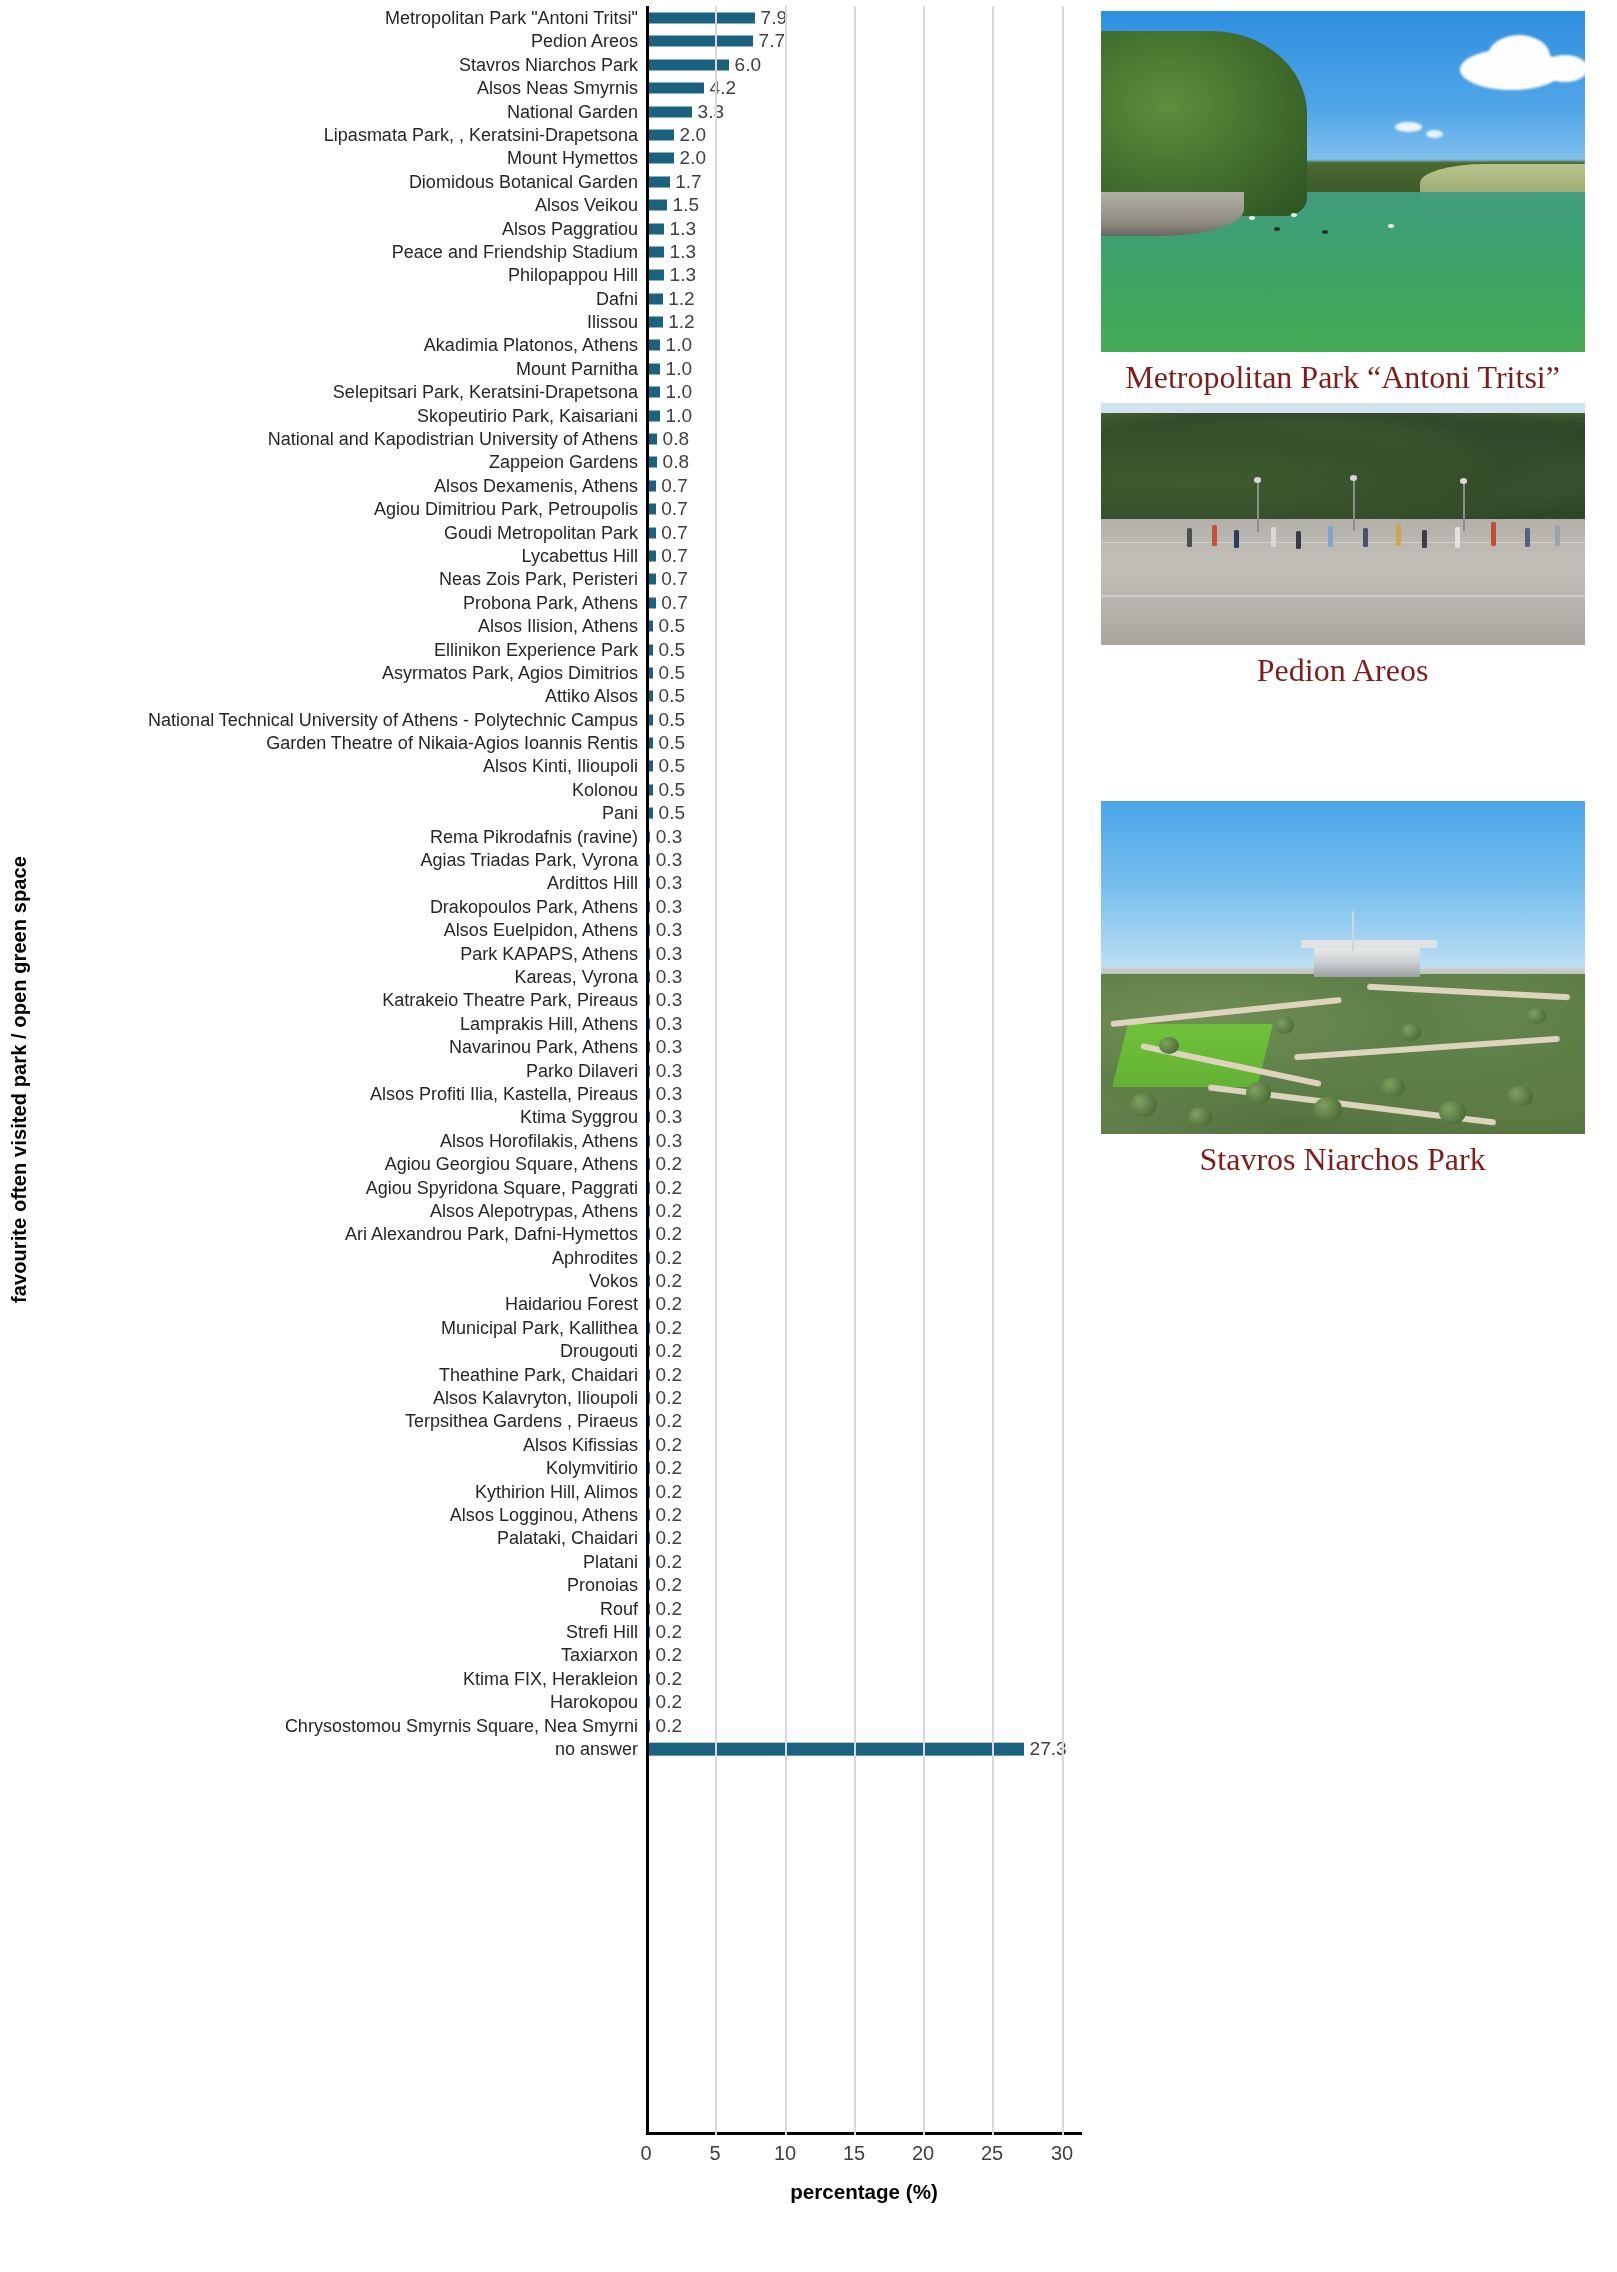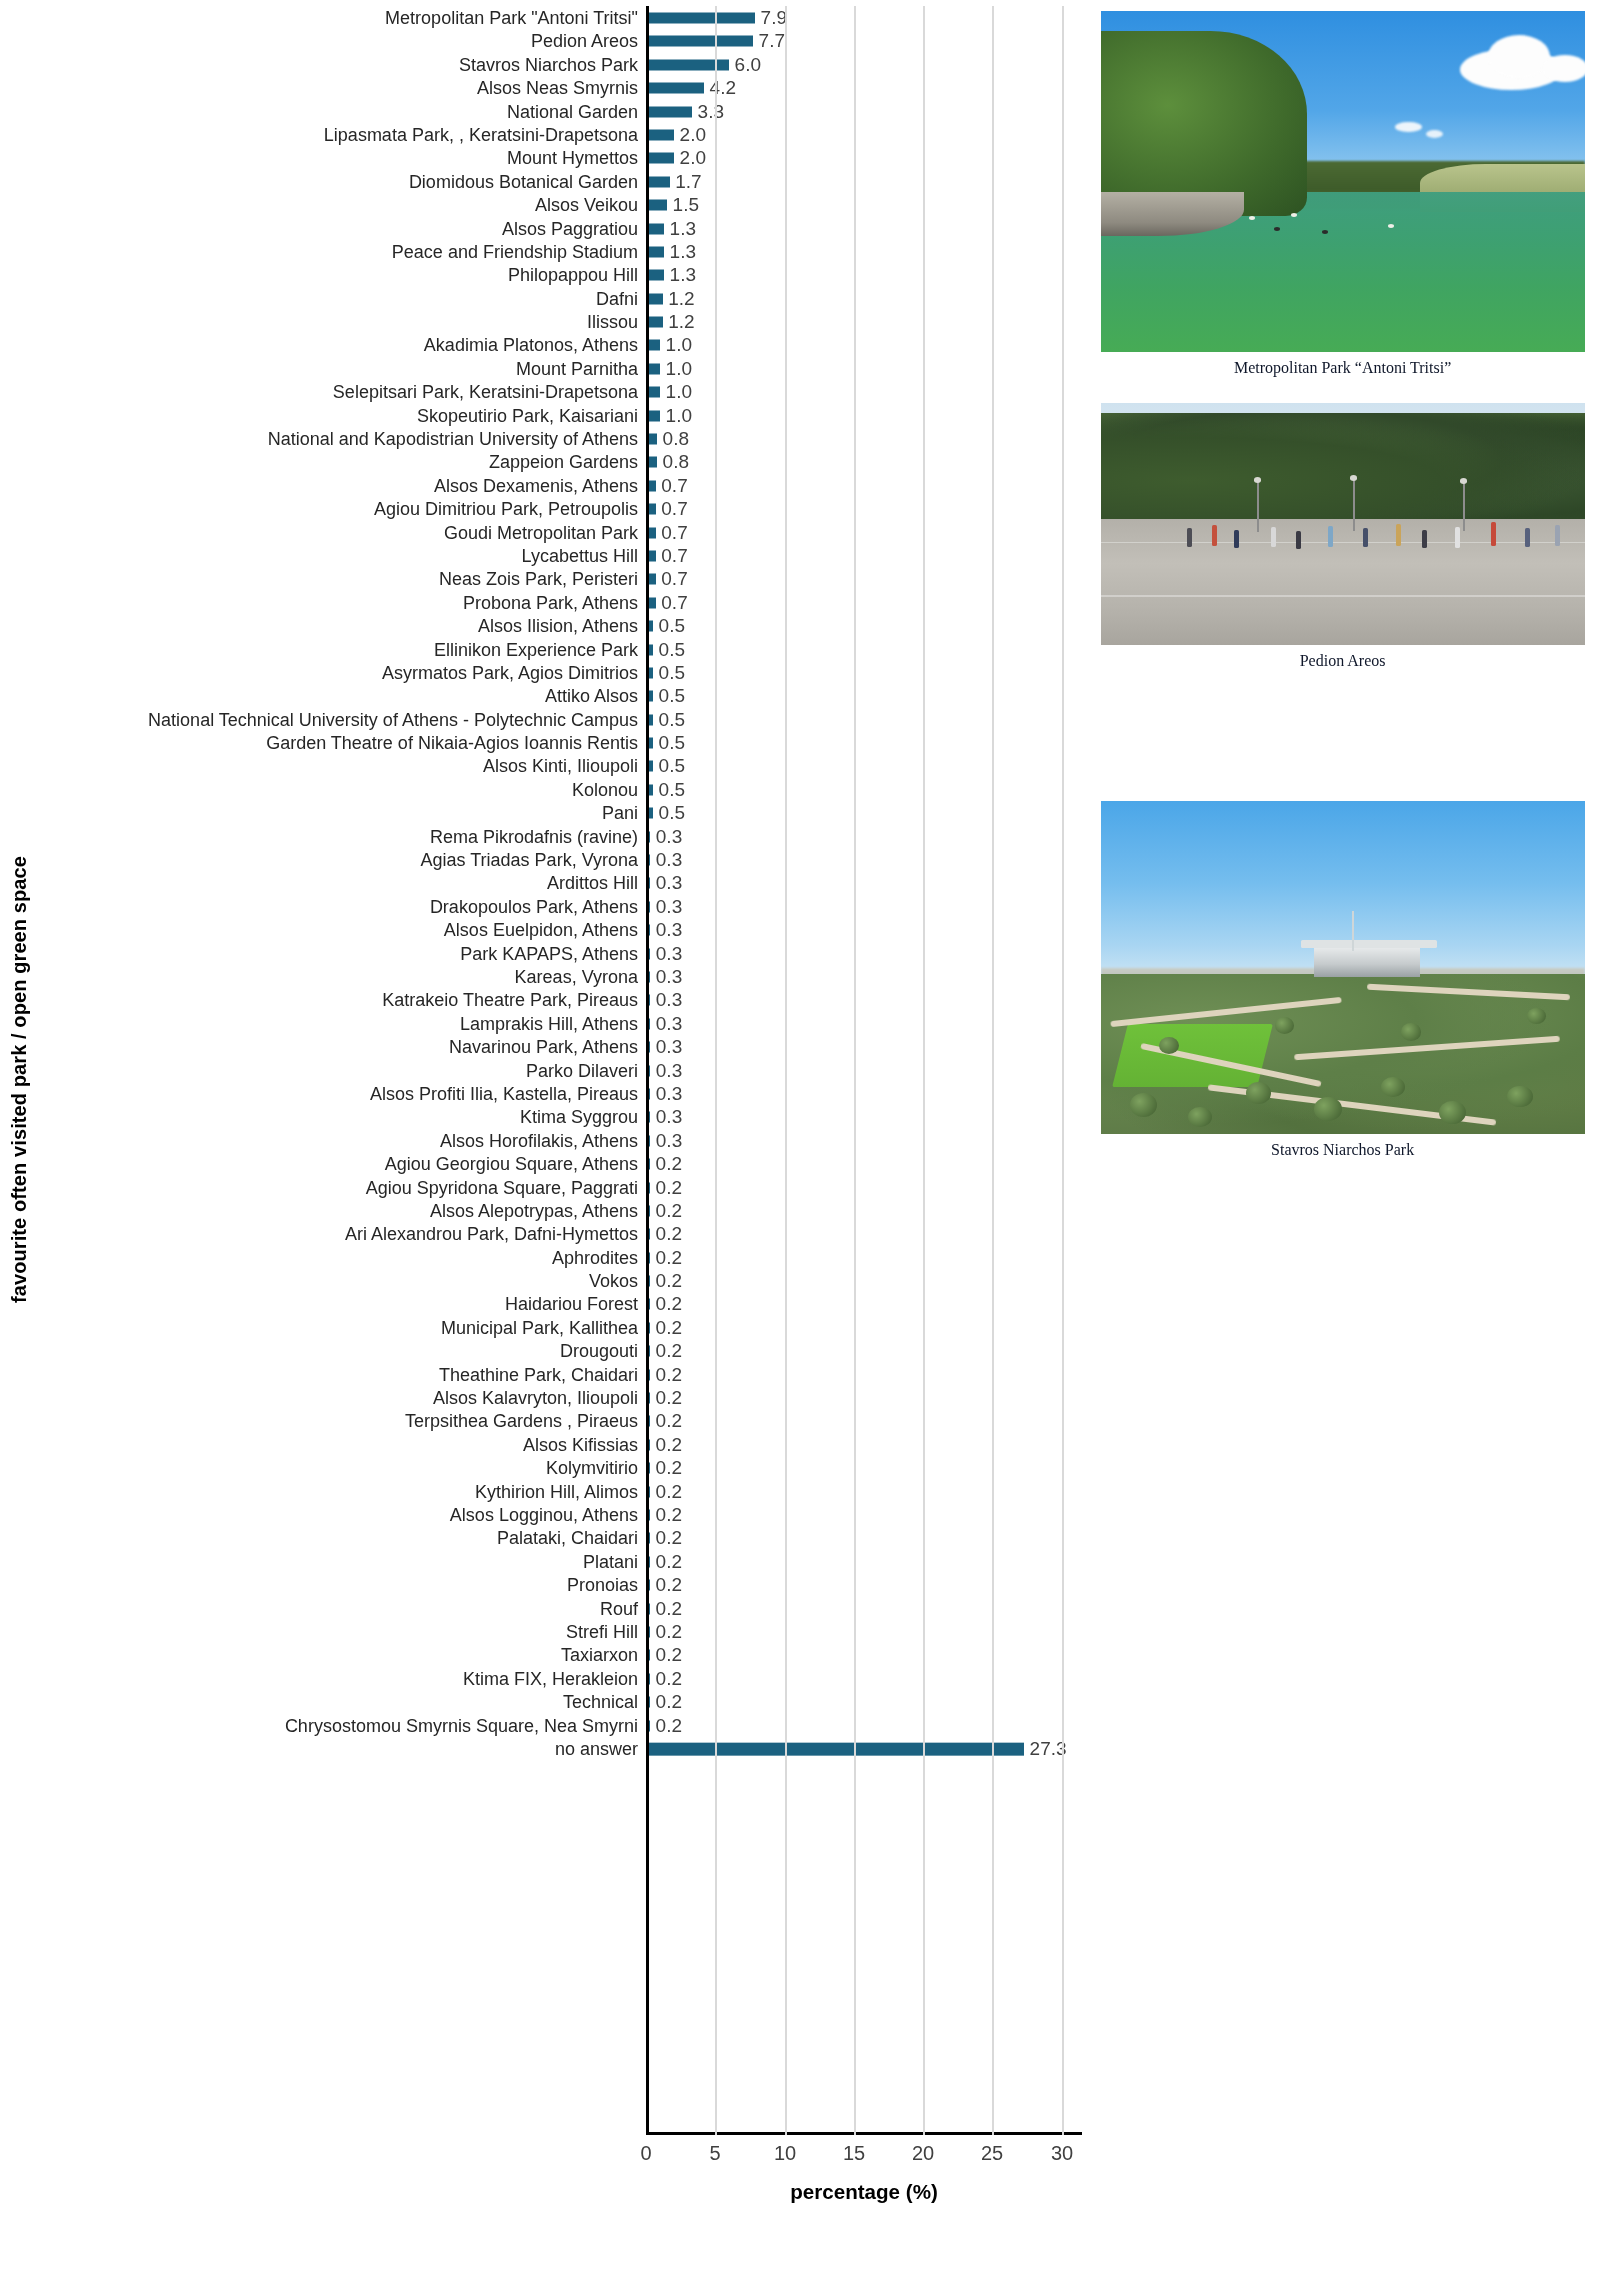--- a/index.html
+++ b/index.html
@@ -78,21 +78,21 @@
   #xlabel{
     position:absolute;left:0;width:436px;top:38px;
     text-align:center;font-size:20.6px;font-weight:bold;color:#000;
   }
 
   
   .photo-block{position:absolute;left:5.6px;width:484px;}
   .photo{width:484px;position:relative;overflow:hidden;}
   .caption{
     font-family:"Liberation Serif", serif;
-    font-size:16px;text-align:center;color:#0f172a;
+    font-size:32px;text-align:center;color:#7f1d1d;
     margin-top:7.1px;white-space:nowrap;
   }
 
   
   #ph1{height:341px;
     background:
       linear-gradient(180deg,#2e9c60 0%,#2f9c63 18%,#3a9f72 38%,#45a285 56%,#4aa896 72%,#55b0a2 100%);
   }
   #ph1 .sky{
     position:absolute;left:0;top:0;width:100%;height:53%;
@@ -708,21 +708,21 @@
             </div>
           </div>
           <div class="row">
             <div class="cat">Ktima FIX, Herakleion</div>
             <div class="barcell">
               <div class="bar" style="width: 4px; background: rgb(27, 97, 128);"></div>
               <div class="val" style="left: 4px; color: rgb(64, 64, 64);">0.2</div>
             </div>
           </div>
           <div class="row">
-            <div class="cat">Technical</div>
+            <div class="cat">Harokopou</div>
             <div class="barcell">
               <div class="bar" style="width: 4px; background: rgb(27, 97, 128);"></div>
               <div class="val" style="left: 4px; color: rgb(64, 64, 64);">0.2</div>
             </div>
           </div>
           <div class="row">
             <div class="cat">Chrysostomou Smyrnis Square, Nea Smyrni</div>
             <div class="barcell">
               <div class="bar" style="width: 4px; background: rgb(27, 97, 128);"></div>
               <div class="val" style="left: 4px; color: rgb(64, 64, 64);">0.2</div>

